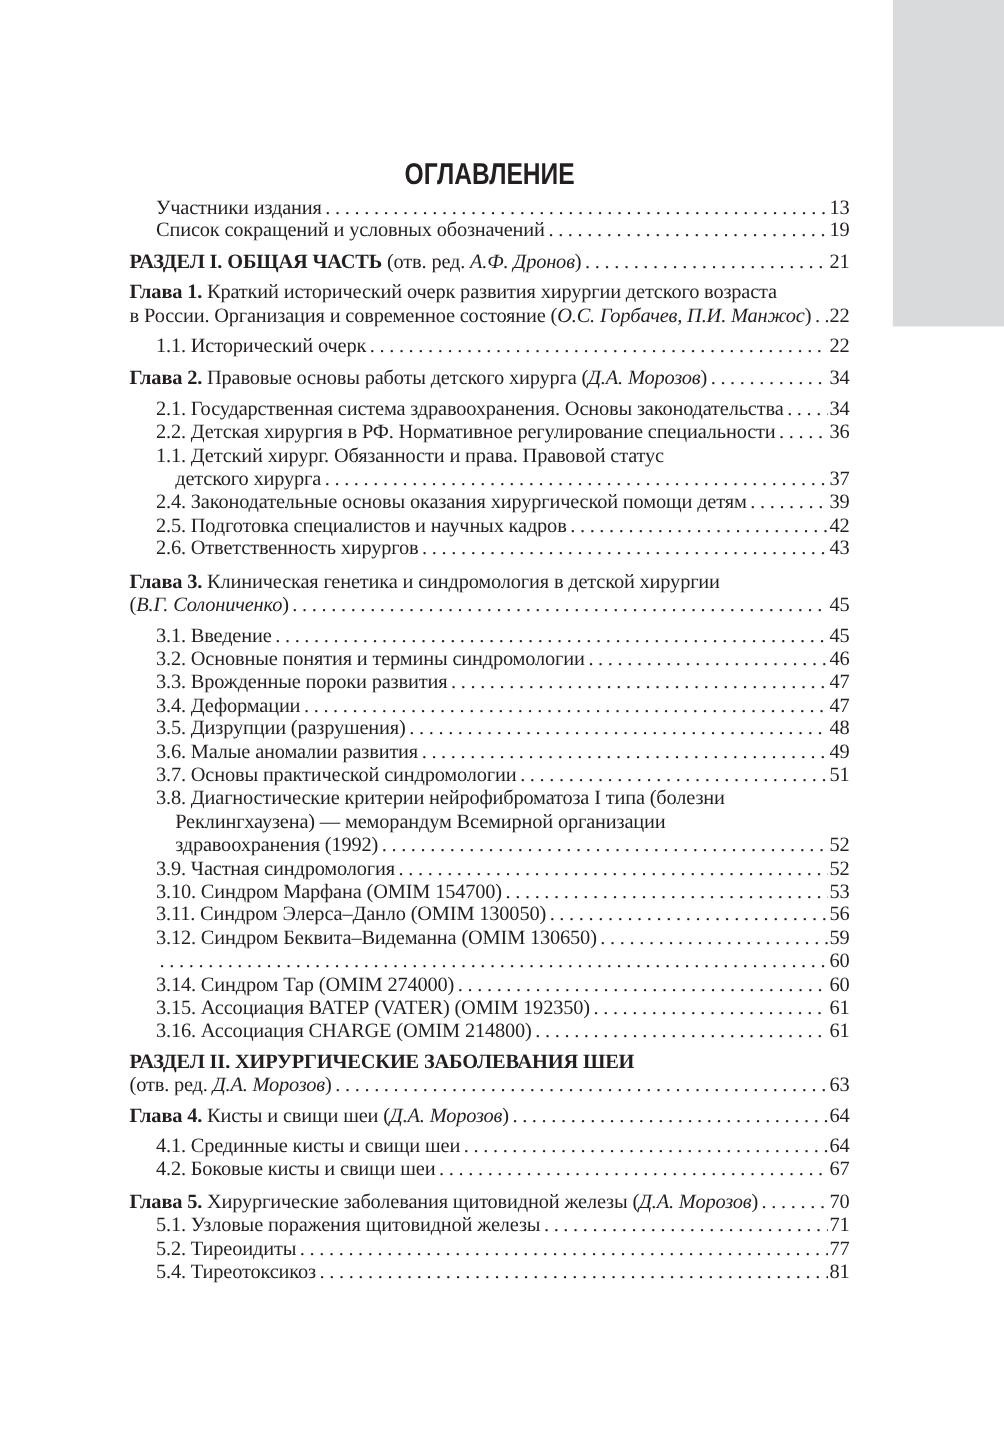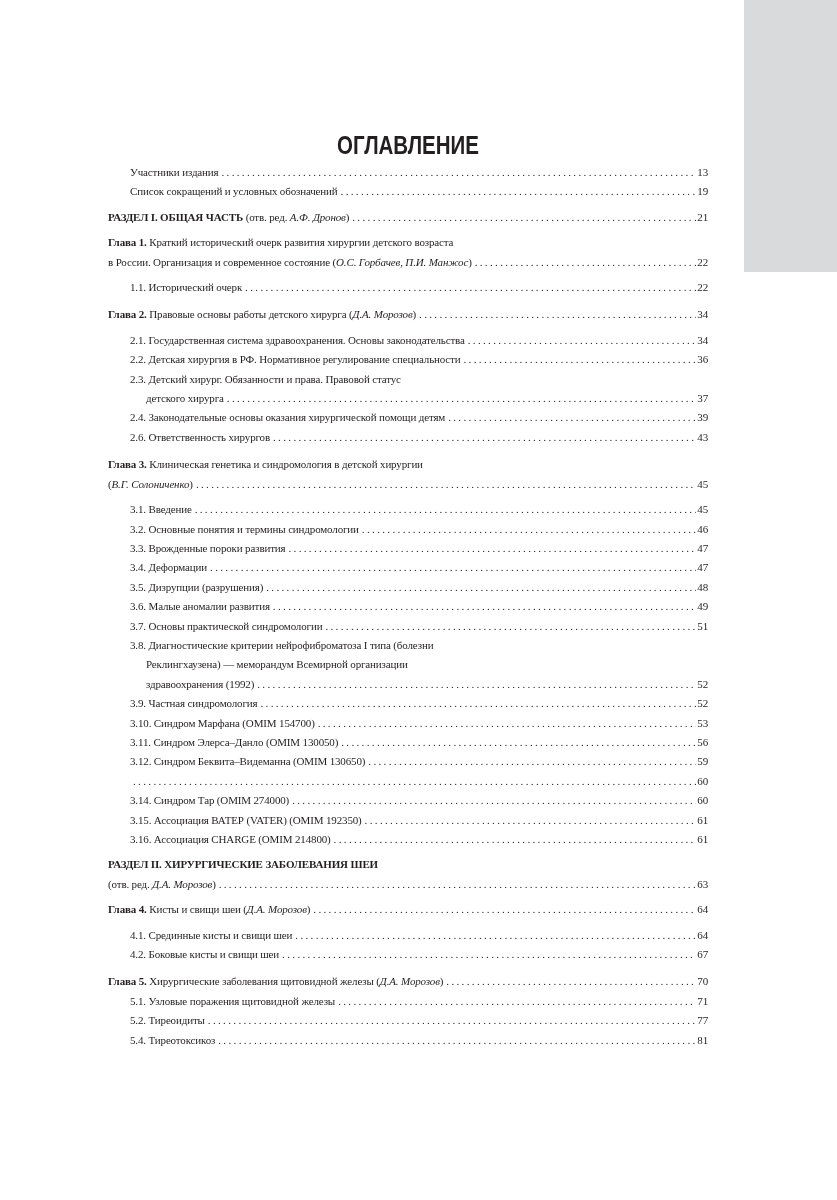--- a/index.html
+++ b/index.html
@@ -36,21 +36,21 @@
     font-size: 25px;
     letter-spacing: 0px;
     transform: scaleX(0.82);
     transform-origin: center;
     height: 34px;
     line-height: 34px;
     margin-bottom: 1px;
     color: #231f20;
   }
   .entry {
-    font-size: 11px;
+    font-size: 17px;
     line-height: 19.4px;
     position: relative;
     letter-spacing: -0.15px;
   }
   .entry.lvl1 { padding-left: 22px; }
   .entry.lvl0 { padding-left: 0; }
   .entry .line {
     display: flex;
     align-items: baseline;
     white-space: nowrap;
@@ -145,37 +145,44 @@
   </div>
   <div class="entry lvl1">
     <div class="line">
         <span class="txt">2.2. Детская хирургия в РФ. Нормативное регулирование специальности</span>
         <span class="dots"></span>
         <span class="pg">36</span>
       </div>
   </div>
   <div class="entry lvl1">
     <div class="line">
-        <span class="txt">2.3. Детский хирург. Обязанности и права. Правовой статус</span>
+        <span class="txt">1.1. Детский хирург. Обязанности и права. Правовой статус</span>
       </div>
     <div class="line cont">
         <span class="txt">детского хирурга</span>
         <span class="dots"></span>
         <span class="pg">37</span>
       </div>
   </div>
   <div class="entry lvl1">
     <div class="line">
         <span class="txt">2.4. Законодательные основы оказания хирургической помощи детям</span>
         <span class="dots"></span>
         <span class="pg">39</span>
       </div>
   </div>
   <div class="entry lvl1">
     <div class="line">
+        <span class="txt">2.5. Подготовка специалистов и научных кадров</span>
+        <span class="dots"></span>
+        <span class="pg">42</span>
+      </div>
+  </div>
+  <div class="entry lvl1">
+    <div class="line">
         <span class="txt">2.6. Ответственность хирургов</span>
         <span class="dots"></span>
         <span class="pg">43</span>
       </div>
   </div>
   <div class="gap-m"></div>
 
   <div class="entry lvl0">
     <div class="line">
         <span class="txt"><span class="b">Глава 3.</span><span> Клиническая генетика и синдромология в детской хирургии</span></span>

